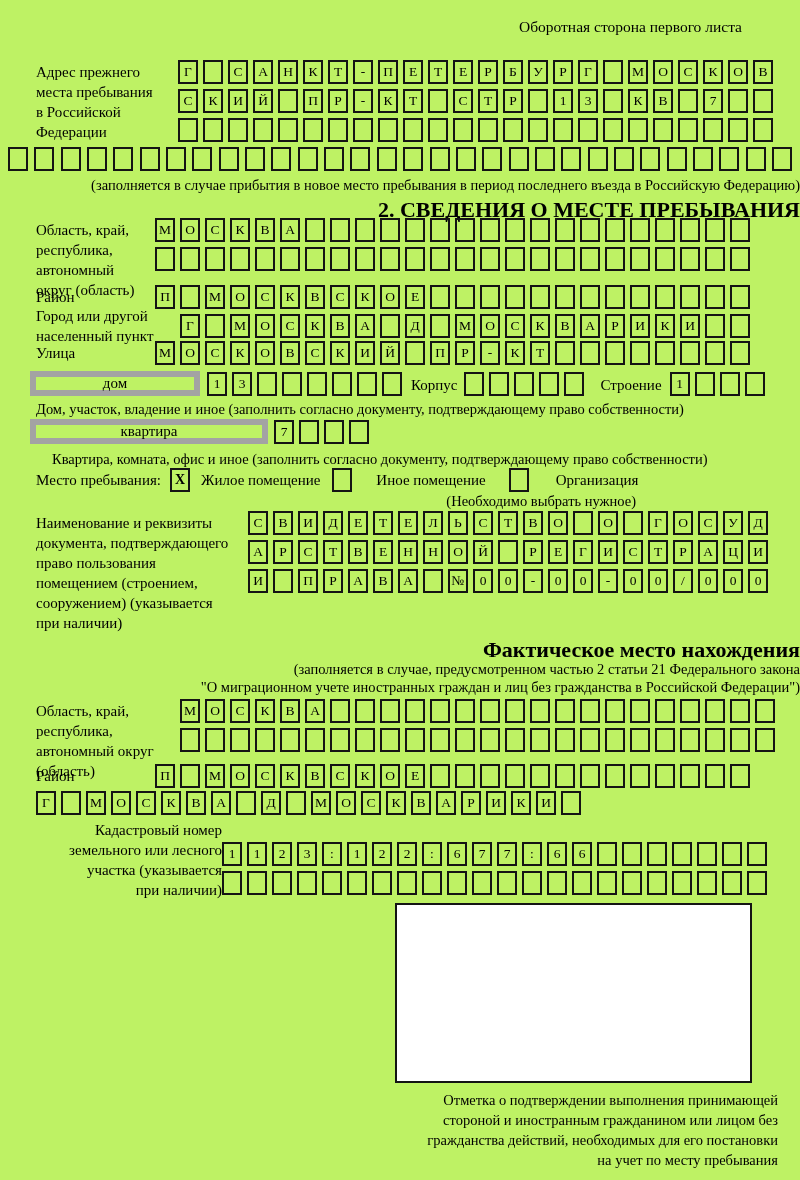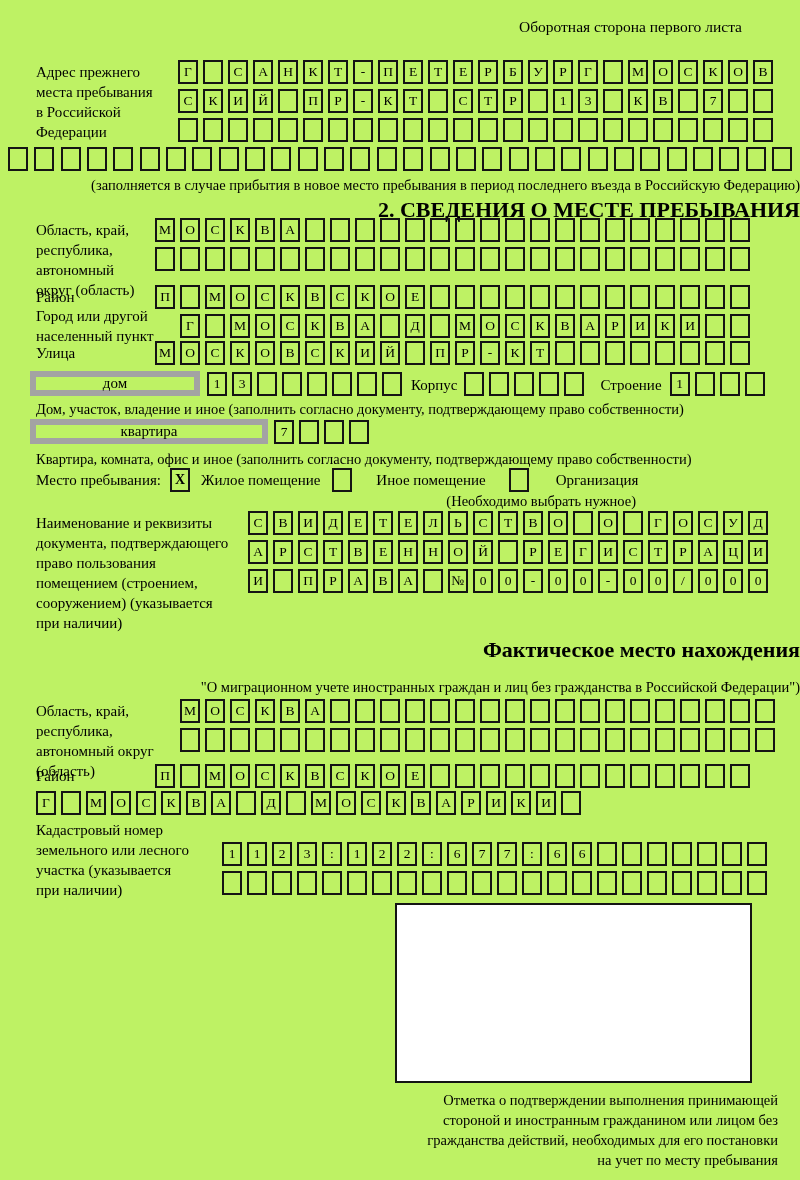--- a/index.html
+++ b/index.html
@@ -361,21 +361,21 @@
 
   <div class="abs frow vcenter" style="top:419px; left:30px;">
     <div class="widebox" style="width:238px;">квартира</div>
     <div class="cells" style="margin-left:6px;">
         <span class="cell">7</span>
         <span class="cell"></span>
         <span class="cell"></span>
         <span class="cell"></span>
       </div>
   </div>
-  <div class="abs cap" style="top:451px; left:36px;">Квартира, комната, офис и иное (заполнить согласно документу, подтверждающему право собственности)</div>
+  <div class="abs cap" style="top:451px; left:52px;">Квартира, комната, офис и иное (заполнить согласно документу, подтверждающему право собственности)</div>
 
   <div class="abs frow vcenter" style="top:468px; left:36px;">
     <div>Место пребывания:</div>
     <div class="chk" style="margin-left:9px;">X</div>
     <div style="margin-left:11px;">Жилое помещение</div>
     <div class="chk" style="margin-left:12px;"></div>
     <div style="margin-left:24px;">Иное помещение</div>
     <div class="chk" style="margin-left:23px;"></div>
     <div style="margin-left:27px;">Организация</div>
   </div>
@@ -455,20 +455,21 @@
           <span class="cell">0</span>
           <span class="cell">/</span>
           <span class="cell">0</span>
           <span class="cell">0</span>
           <span class="cell">0</span>
         </div>
     </div>
   </div>
 
   <div class="abs center title" style="top:637px; left:0; width:800px;">Фактическое место нахождения</div>
+  <div class="abs center cap" style="top:661px; left:0; width:800px;">(заполняется в случае, предусмотренном частью 2 статьи 21 Федерального закона</div>
   <div class="abs center cap" style="top:679px; left:0; width:800px;">"О миграционном учете иностранных граждан и лиц без гражданства в Российской Федерации")</div>
 
   <div class="abs frow" style="top:699px; left:36px;">
     <div class="flabel lines" style="width:144px; padding-top:2px;">Область, край,
 республика,
 автономный округ
 (область)</div>
     <div class="cellrows">
       <div class="cells">
           <span class="cell">М</span>
@@ -576,21 +577,21 @@
         <span class="cell">А</span>
         <span class="cell">Р</span>
         <span class="cell">И</span>
         <span class="cell">К</span>
         <span class="cell">И</span>
         <span class="cell"></span>
       </div>
   </div>
 
   <div class="abs frow" style="top:818px; left:36px;">
-    <div class="flabel lines" style="width:186px; padding-top:2px;">Кадастровый номер
+    <div class="flabel lines" style="width:186px; padding-top:2px;text-align:right;">Кадастровый номер
 земельного или лесного
 участка (указывается
 при наличии)</div>
     <div class="cellrows" style="margin-top:24px;">
       <div class="cells">
           <span class="cell">1</span>
           <span class="cell">1</span>
           <span class="cell">2</span>
           <span class="cell">3</span>
           <span class="cell">:</span>

